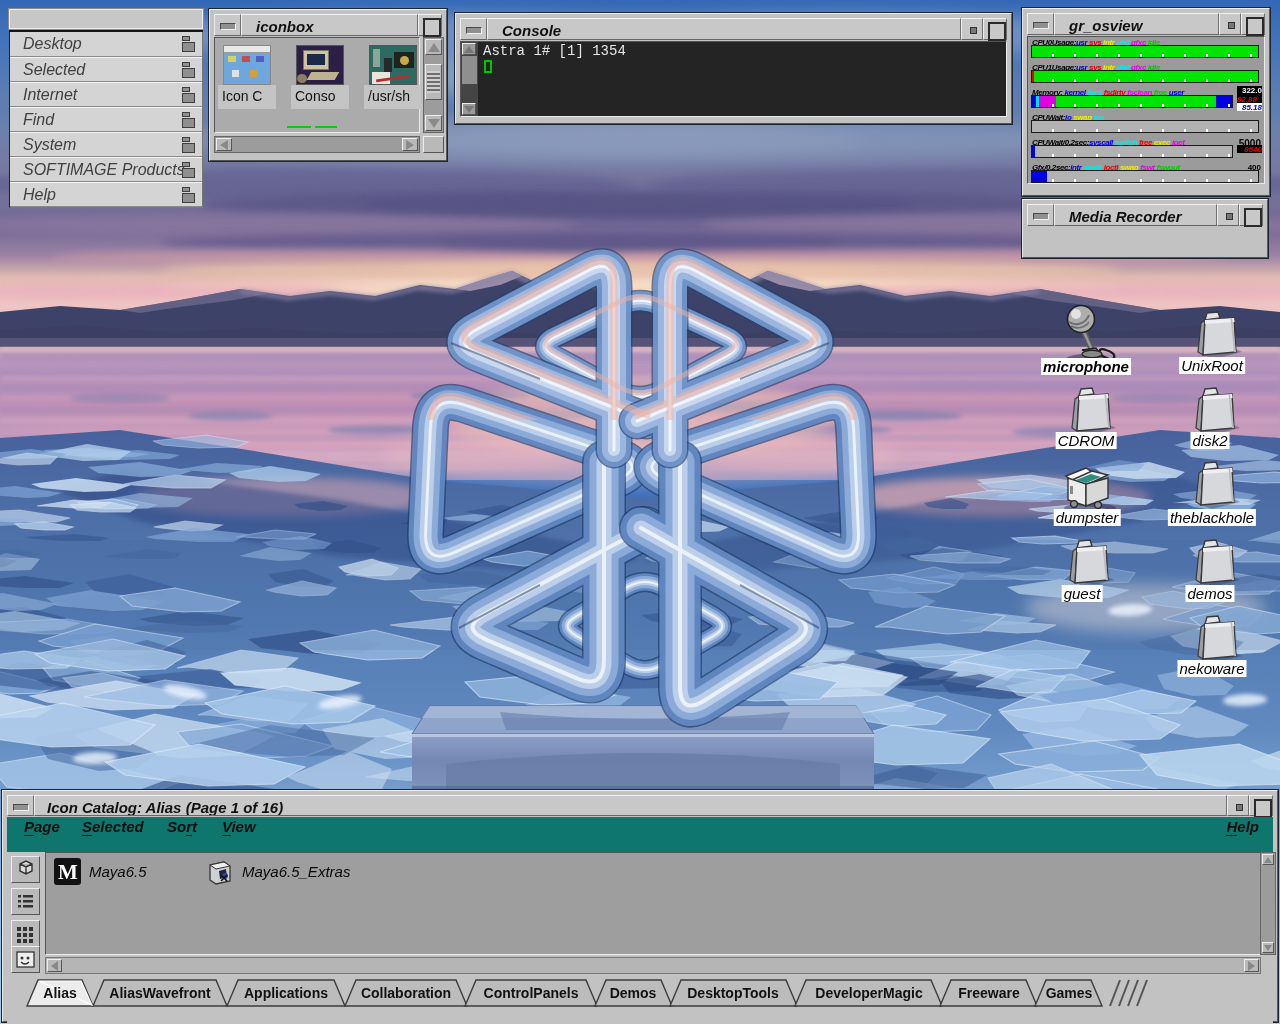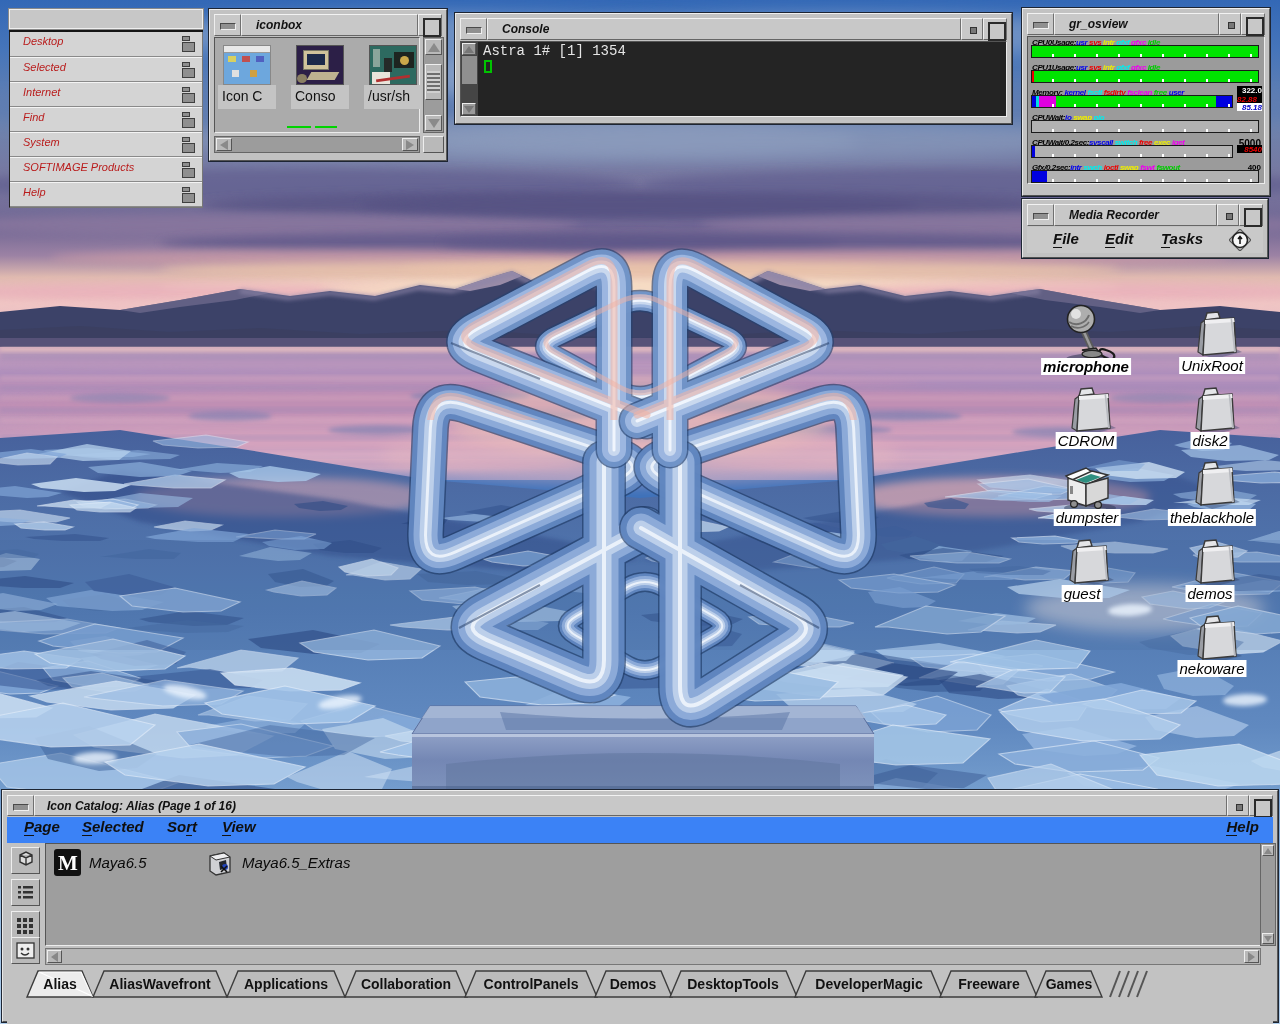--- a/index.html
+++ b/index.html
@@ -4,32 +4,32 @@
 *{margin:0;padding:0;box-sizing:border-box}
 html,body{width:1280px;height:1024px;overflow:hidden;background:#3a70ba;font-family:"Liberation Sans",sans-serif}
 #root{position:absolute;left:0;top:0;width:1280px;height:1024px;overflow:hidden}
 .abs{position:absolute}
 
 .win{position:absolute;background:#c2c2c2;border-top:1px solid #efefef;border-left:1px solid #e8e8e8;border-right:1px solid #5a5a5a;border-bottom:1px solid #525252;box-shadow:0 0 0 1px #1d2533;padding:4px}
 .tbar{position:relative;height:22px;display:flex;align-items:stretch;margin-bottom:1px}
 .tseg{background:#c8c8c8;border-top:1px solid #f2f2f2;border-left:1px solid #eee;border-right:1px solid #707070;border-bottom:1px solid #666}
 .tmin{width:27px;position:relative}
 .tmin::after{content:"";position:absolute;left:5px;top:8px;width:14px;height:5px;background:#909090;border-top:1px solid #4a4a4a;border-left:1px solid #4a4a4a;border-right:1px solid #f0f0f0;border-bottom:1px solid #f0f0f0}
-.ttl{flex:1;font-weight:bold;font-style:italic;font-size:12px;color:#111;padding:3px 0 0 14px;overflow:hidden;white-space:nowrap}
+.ttl{flex:1;font-weight:bold;font-style:italic;font-size:15px;color:#111;padding:3px 0 0 14px;overflow:hidden;white-space:nowrap}
 .tdot{width:22px;position:relative}
 .tdot::after{content:"";position:absolute;left:8px;top:8px;width:5px;height:5px;background:#777;border:1px solid #333}
 .tmax{width:24px;position:relative}
 .tmax::after{content:"";position:absolute;left:4px;top:3px;width:14px;height:15px;border:2px solid #2a2a2a;background:#c8c8c8}
 
 .inset{border-top:1px solid #555;border-left:1px solid #555;border-right:1px solid #ececec;border-bottom:1px solid #ececec;background:#a0a0a0}
 
 .sbtn{background:#b9b9b9;border-top:1px solid #eee;border-left:1px solid #eee;border-right:1px solid #555;border-bottom:1px solid #555;position:absolute;display:flex;align-items:center;justify-content:center}
 .tri{width:0;height:0}
 
-.tc-item{position:relative;height:25px;background:#d4d4d4;border-top:1px solid #f4f4f4;border-bottom:1px solid #8a8a8a;font-style:italic;font-size:11px;color:#b91c1c;padding:3px 0 14px 13px}
+.tc-item{position:relative;height:25px;background:#d4d4d4;border-top:1px solid #f4f4f4;border-bottom:1px solid #8a8a8a;font-style:italic;font-size:16px;color:#404040;padding:3px 0 14px 13px}
 .drawer{position:absolute;right:7px;top:4px;width:13px;height:16px}
 .drawer i{position:absolute;left:0;right:0;display:block;background:#8f8f8f;border:1px solid #3f3f3f}
 .menu-it{font-style:italic;font-weight:bold;font-size:15px;color:#0f0f0f;position:absolute;top:3px}
 .menu-it u{text-decoration:none;border-bottom:1.5px solid #111}
 </style></head><body>
 <div id="root">
 <svg class="abs" style="left:0;top:0" width="1280" height="1024" viewBox="0 0 1280 1024">
 <defs>
 <linearGradient id="sky" x1="0" y1="0" x2="0" y2="1">
  <stop offset="0" stop-color="#3368b6"></stop>
@@ -706,39 +706,29 @@
         </div>
 </div>
     </div>
 <div class="win" style="left:1022px;top:199px;width:246px;height:59px">
 <div class="tbar">
         <div class="tseg tmin"></div>
         <div class="tseg ttl">Media Recorder</div>
         <div class="tseg tdot"></div>
         <div class="tseg tmax"></div>
       </div>
-<div style="position:relative;height:26px;background:#c9c9c9">
- <span class="menu-it" style="left:26px"><u>F</u>ile</span>
- <span class="menu-it" style="left:78px"><u>E</u>dit</span>
- <span class="menu-it" style="left:134px"><u>T</u>asks</span>
- <svg class="abs" style="left:202px;top:2px" width="22" height="22" viewBox="0 0 22 22">
-  <polygon points="11,0 22,11 11,22 0,11" fill="#c9c9c9" stroke="#555" stroke-width="1.2"></polygon>
-  <circle cx="11" cy="11" r="7.5" fill="#f6f6f6" stroke="#222" stroke-width="1.6"></circle>
-  <path d="M11,15 L11,8 M9,10 L11,7.5 L13,10" stroke="#111" stroke-width="1.5" fill="none"></path>
- </svg>
-</div>
     </div>
 <div class="win" style="left:2px;top:790px;width:1276px;height:232px">
 <div class="tbar" style="height:21px">
         <div class="tseg tmin"></div>
         <div class="tseg ttl" style="padding-left:12px">Icon Catalog: Alias (Page 1 of 16)</div>
         <div class="tseg tdot"></div>
         <div class="tseg tmax"></div>
       </div>
-<div style="position:relative;height:26px;background:#3b82f6">
+<div style="position:relative;height:35px;background:#0f766e">
  <span class="menu-it" style="left:17px;top:1px"><u>P</u>age</span>
  <span class="menu-it" style="left:75px;top:1px"><u>S</u>elected</span>
  <span class="menu-it" style="left:160px;top:1px">So<u>r</u>t</span>
  <span class="menu-it" style="left:215px;top:1px"><u>V</u>iew</span>
  <span class="menu-it" style="right:14px;top:1px"><u>H</u>elp</span>
 </div>
 <div style="position:relative;height:126px">
  <div class="abs" style="left:0;top:0;width:38px;height:100%;background:#c2c2c2">
 <div class="sbtn" style="left:4px;top:4px;width:29px;height:27px">
             <svg width="25" height="22" viewBox="0 0 25 22">

